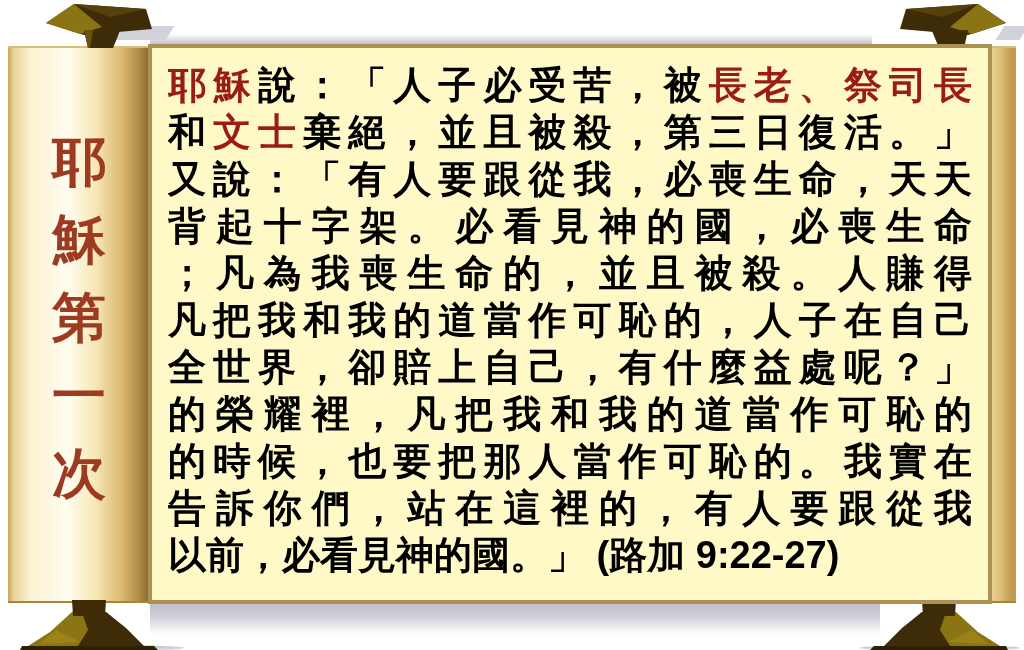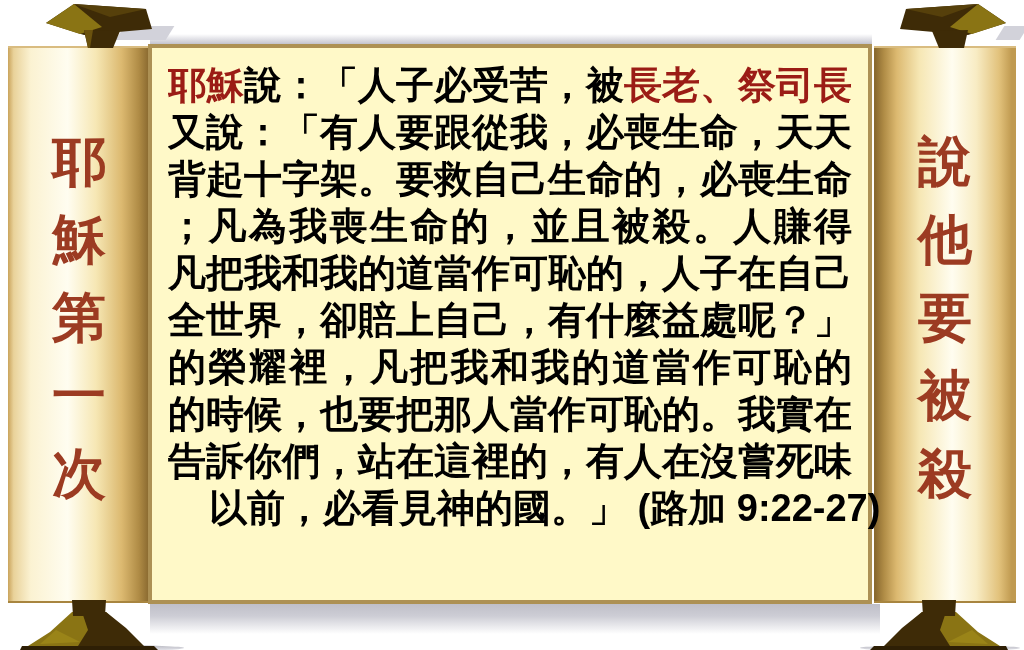--- a/index.html
+++ b/index.html
@@ -22,35 +22,35 @@
   }
   
   .banner{
     position:absolute;left:0;top:86px;width:100%;
     display:flex;flex-direction:column;align-items:center;gap:24px;
     font-weight:bold;font-size:54px;line-height:1;
     color:var(--banner-color,#9C3B22);
   }
   
   .panel{
-    position:absolute;left:148px;top:44px;width:724px;height:560px;
+    position:absolute;left:148px;top:44px;width:844px;height:560px;
     background:var(--panel-bg,#FFF9C8);
     border:4px solid var(--panel-border,#AD9154);
     padding:14px 16px 0 16px;
   }
   .verse{
     font-size:38px;line-height:47px;font-weight:bold;color:#000000;
     letter-spacing:0;
   }
   .verse .line{
     white-space:nowrap;
     text-align:justify;text-align-last:justify;
     width:100%;overflow:hidden;
   }
-  .verse .line.last{text-align-last:left;margin-left:41px;}
+  .verse .line.last{text-align-last:left;}
   .verse .em{color:var(--em-color,#9B1C15);}
   
   .shadow-top{
     position:absolute;left:150px;top:34px;width:722px;height:10px;
     background:linear-gradient(180deg,#ffffff 0%,#cdcdd6 85%,#c2c2cb 100%);
   }
   .shadow-bottom{
     position:absolute;left:150px;top:604px;width:730px;height:30px;
     background:linear-gradient(180deg,#bfbfc8 0%,#cdcdd5 40%,#ffffff 100%);
   }
@@ -124,25 +124,26 @@
       <polygon points="52,12 86,12 104,28 120,46 8,46 30,32" fill="#8A7414"></polygon>
       <polygon points="36,30 60,42 20,44" fill="#9A8418"></polygon>
       <polygon points="62,12 86,12 106,28 124,46 58,46 68,30" fill="#3E2B07"></polygon>
       <polygon points="52,0 86,0 85,16 53,16" fill="#3E2B07"></polygon>
     </g>
   </svg>
 
   <div class="panel">
     <div class="verse">
         <div class="line"><span class="em">耶穌</span><span>說：「人子必受苦，被</span><span class="em">長老、祭司長</span></div>
+        <div class="line"><span>和</span><span class="em">文士</span><span>棄絕，並且被殺，第三日復活。」</span></div>
         <div class="line"><span>又說：「有人要跟從我，必喪生命，天天</span></div>
-        <div class="line"><span>背起十字架。要救自己生命的，必喪生命</span></div>
+        <div class="line"><span>背起十字架。必看見神的國，必喪生命</span></div>
         <div class="line"><span>；凡為我喪生命的，並且被殺。人賺得</span></div>
         <div class="line"><span>凡把我和我的道當作可恥的，人子在自己</span></div>
         <div class="line"><span>全世界，卻賠上自己，有什麼益處呢？」</span></div>
         <div class="line"><span>的榮耀裡，凡把我和我的道當作可恥的</span></div>
         <div class="line"><span>的時候，也要把那人當作可恥的。我實在</span></div>
-        <div class="line"><span>告訴你們，站在這裡的，有人在沒嘗死味</span></div>
+        <div class="line"><span>告訴你們，站在這裡的，有人要跟從我</span></div>
         <div class="line last"><span>以前，必看見神的國。」 </span><span>(路加 9:22-27)</span></div>
       </div>
   </div>
 
 </div>
 
 </body></html>

